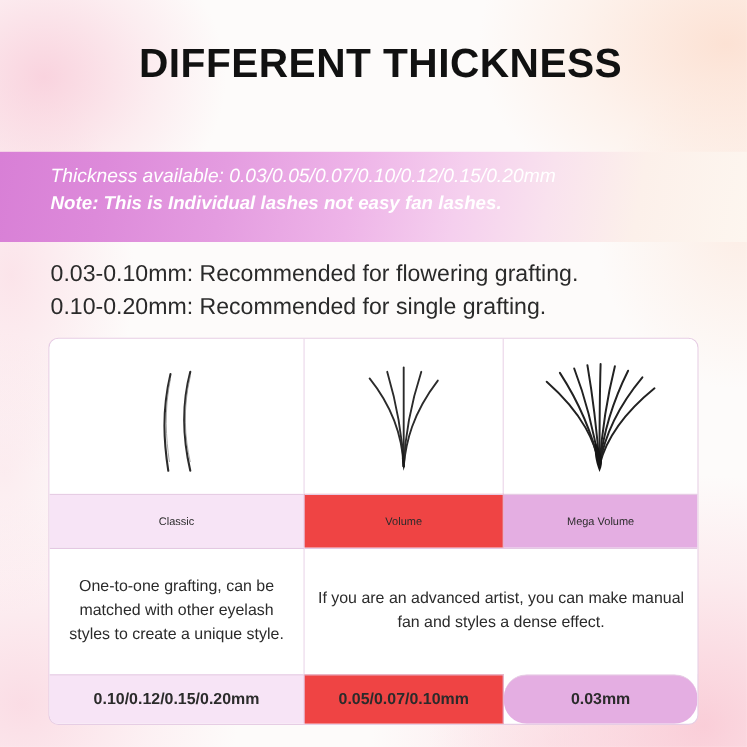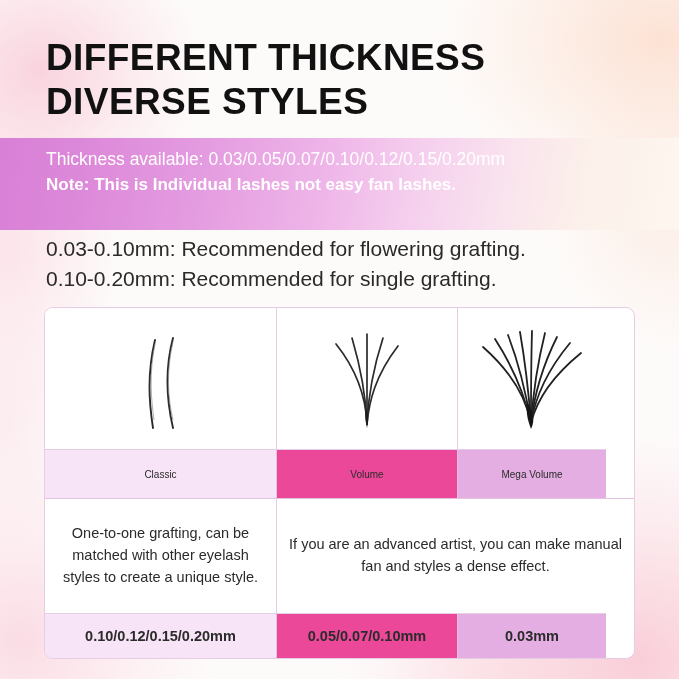--- a/index.html
+++ b/index.html
@@ -57,38 +57,39 @@
     position: absolute;
     left: 46px;
     top: 36px;
     width: 600px;
     color: #111111;
     font-size: 37px;
     font-weight: bold;
     line-height: 1.18;
     letter-spacing: 0.4px;
   }
-  .heading .line { display: block; white-space: nowrap; }
+  .heading .line { display: block; white-space: nowrap; text-align: center; }
 
   
   .banner {
     position: absolute;
     left: 0;
     top: 138px;
     width: 679px;
-    height: 92px;
+    height: 82px;
     background: linear-gradient(100deg,
         #d87fd6 0%,
         #dd8ada 14%,
         #e49ce0 30%,
         #eeb4e8 47%,
         #f5cfee 61%,
         #f9e2ee 73%,
         #fcf0ea 85%,
         #fdf6ef 100%);
+    font-style: italic;
   }
   .banner-inner {
     position: absolute;
     left: 46px;
     top: 9px;
     right: 10px;
   }
   .banner-line1 {
     color: #ffffff;
     font-size: 17.5px;
@@ -135,36 +136,36 @@
   .illus-cell {
     display: flex;
     align-items: center;
     justify-content: center;
     background: #ffffff;
     border-right: 1px solid #e6cde4;
   }
   .illus-cell:last-child { border-right: none; }
   .col-1 { width: 232px; flex: none; }
   .col-2 { width: 181px; flex: none; }
-  .col-3 { width: 148px; flex: none; }
+  .col-3 { width: 176px; flex: none; }
 
   
   .row-head { height: 49px; }
   .head-cell {
     display: flex;
     align-items: center;
     justify-content: center;
     font-size: 10px;
     color: #2b2b2b;
     border-top: 1px solid #e6cde4;
     border-right: 1px solid #e2c3e0;
   }
   .head-cell:last-child { border-right: none; }
   .tone-1 { background: #f7e4f6; }
-  .tone-2 { background: #ec4899; }
+  .tone-2 { background: #ef4444; }
   .tone-3 { background: #e4aee2; }
 
   
   .row-desc { height: 115px; }
   .desc-cell {
     display: flex;
     align-items: center;
     justify-content: center;
     text-align: center;
     background: #ffffff;
@@ -183,38 +184,37 @@
   .thick-cell {
     display: flex;
     align-items: center;
     justify-content: center;
     font-size: 14.5px;
     color: #2b2b2b;
     border-top: 1px solid #e6cde4;
     border-right: 1px solid #e2c3e0;
     font-weight: bold;
   }
-  .thick-cell:last-child { border-right: none; }
+  .thick-cell:last-child { border-right: none; border-radius: 21px; }
 
   svg { display: block; }
 </style>
 </head>
 <body>
 
 <div id="page">
 
   <div class="bg-layer wash-tl"></div>
   <div class="bg-layer wash-tr"></div>
   <div class="bg-layer wash-br"></div>
   <div class="bg-layer wash-bl"></div>
   <div class="bg-layer wash-ml"></div>
 
   <div class="heading">
     <span class="line">DIFFERENT THICKNESS</span>
-    <span class="line">DIVERSE STYLES</span>
   </div>
 
   <div class="banner">
     <div class="banner-inner">
       <div class="banner-line1">Thickness available: 0.03/0.05/0.07/0.10/0.12/0.15/0.20mm</div>
       <div class="banner-line2">Note: This is Individual lashes not easy fan lashes.</div>
     </div>
   </div>
 
   <div class="recos">

